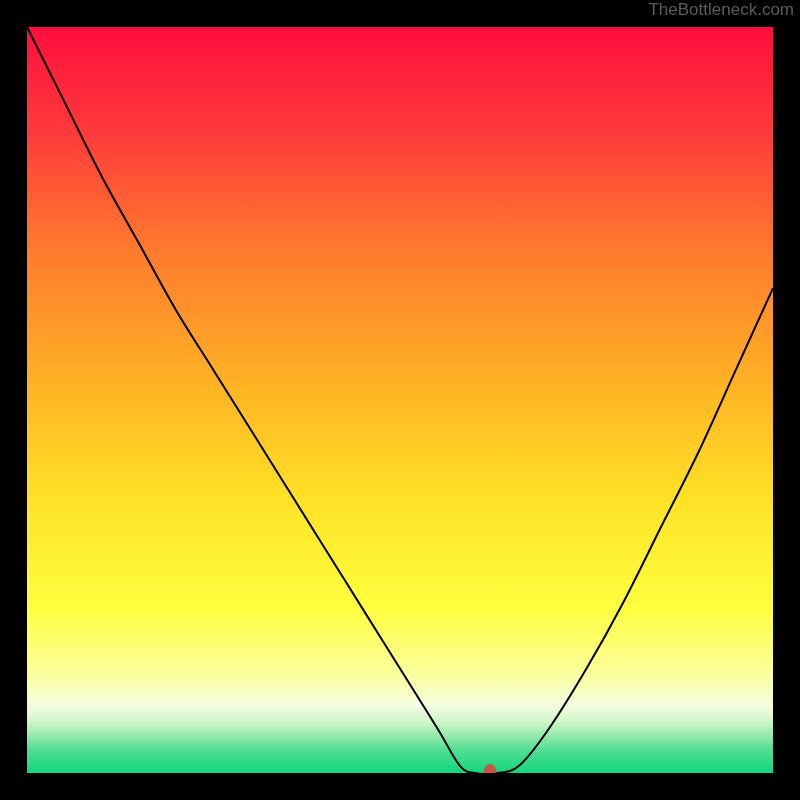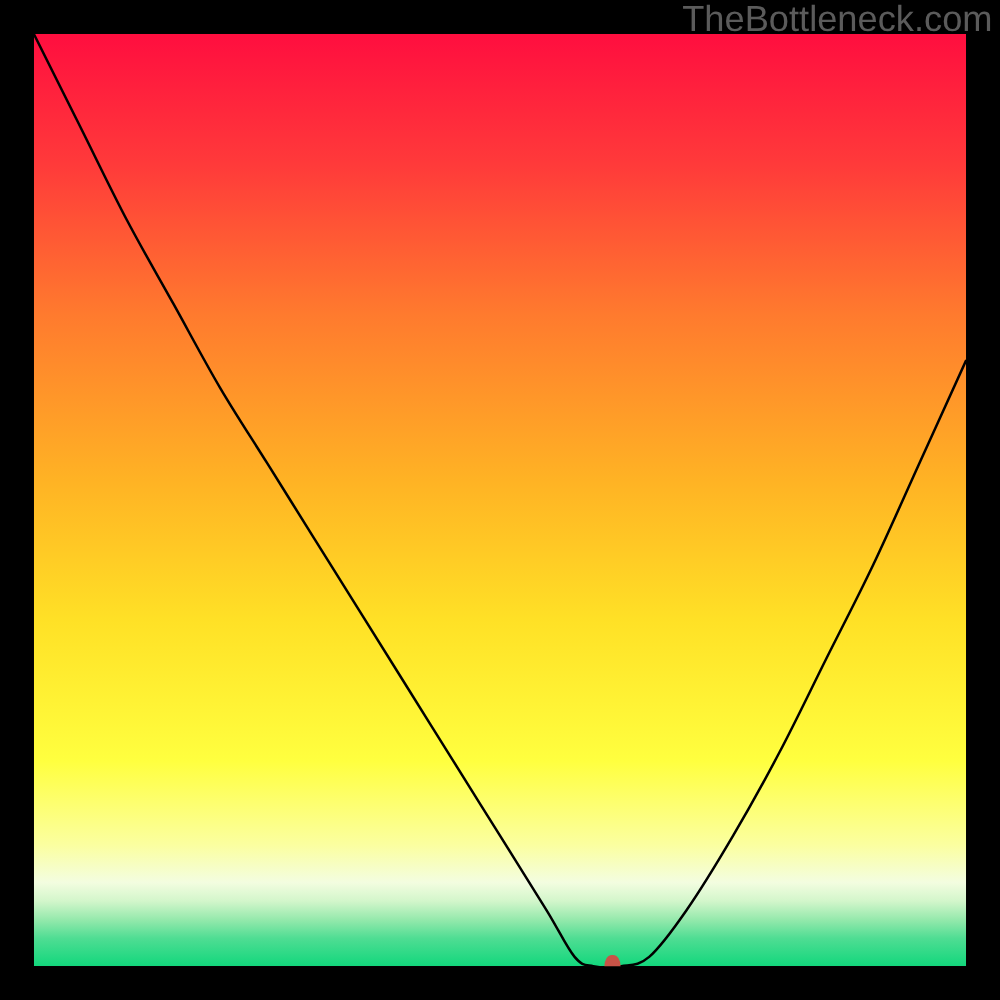--- a/index.html
+++ b/index.html
@@ -14,21 +14,21 @@
     width: 800px;
     height: 800px;
     background: #000;
     position: relative;
   }
   .watermark {
     position: absolute;
     top: 0;
     right: 6px;
     color: #5b5b5b;
-    font-size: 29px;
+    font-size: 17px;
     font-weight: 500;
     letter-spacing: 0px;
     z-index: 5;
   }
   .plot {
     position: absolute;
     left: 27px;
     top: 27px;
     width: 746px;
     height: 746px;

